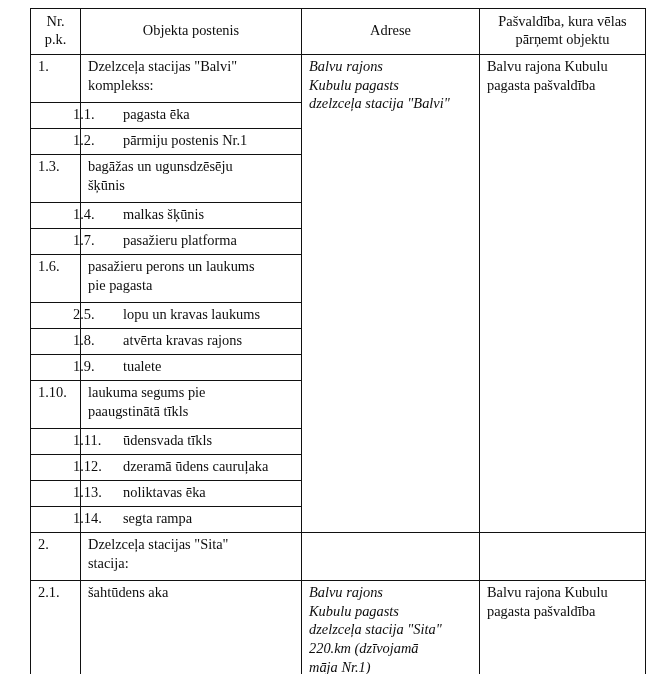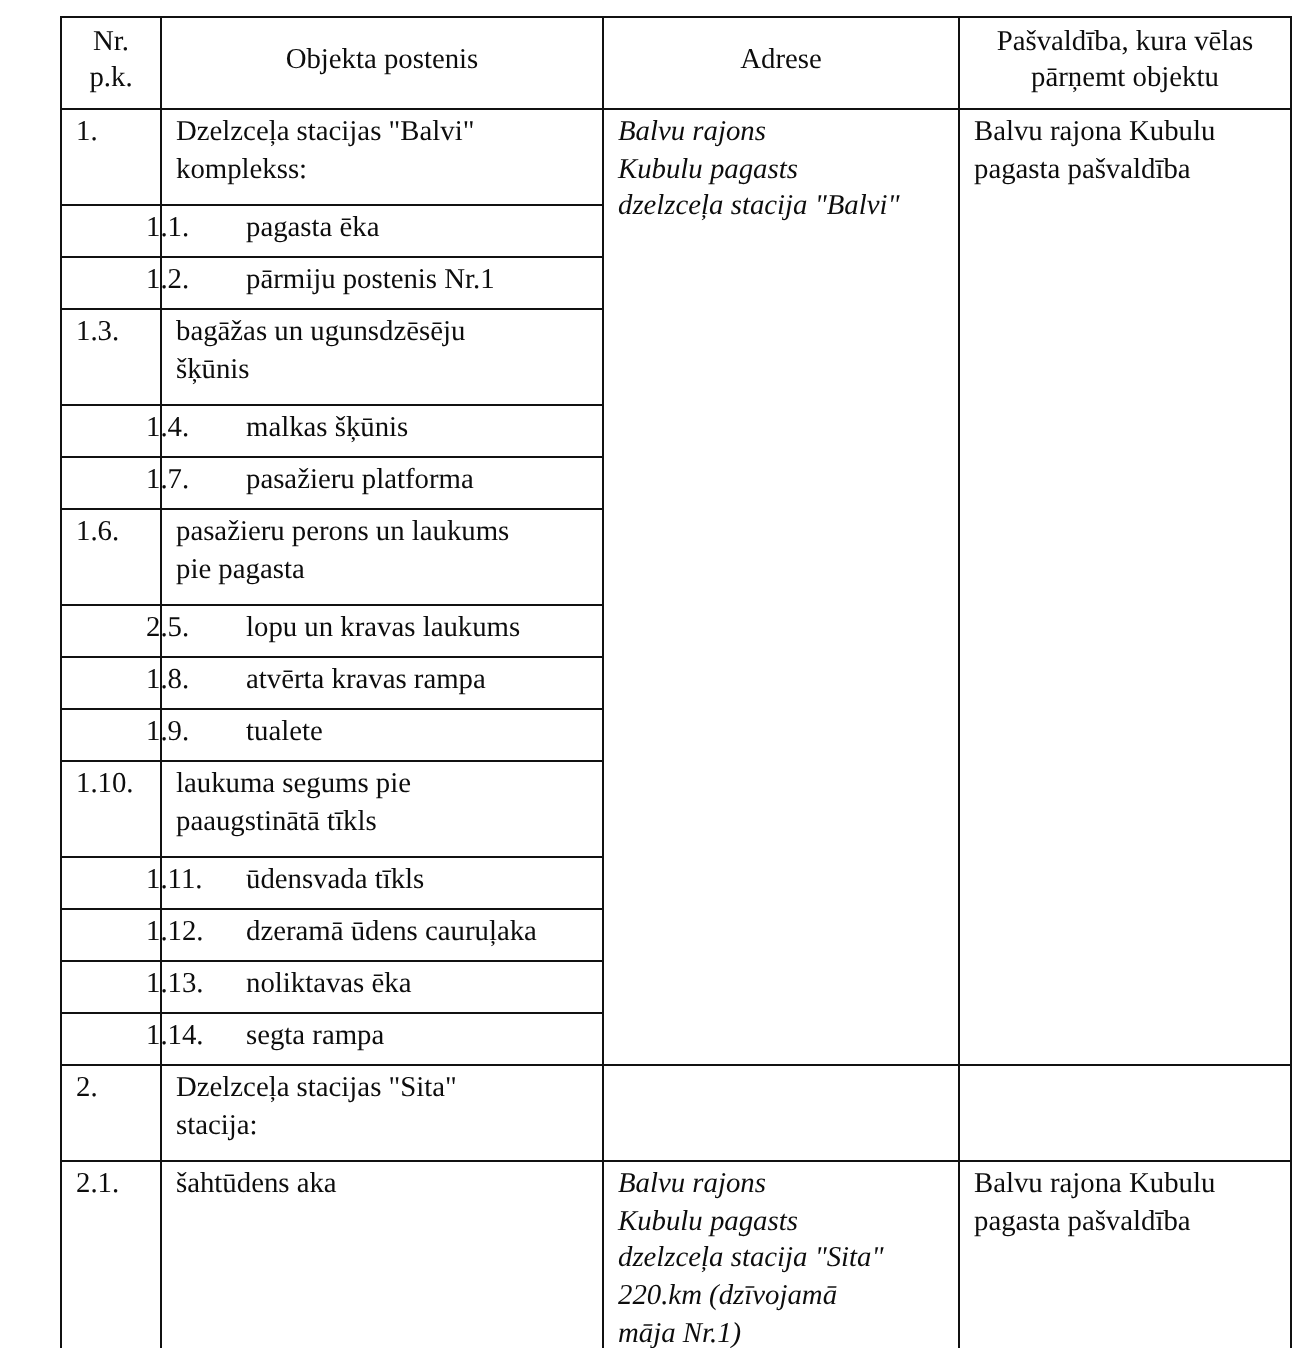--- a/index.html
+++ b/index.html
@@ -160,21 +160,21 @@
         </tr>
         <tr class="r-single">
           <td class="nr-cell">2.5.</td>
           <td class="name-cell">
             <span class="cell-line">lopu un kravas laukums</span>
           </td>
         </tr>
         <tr class="r-single">
           <td class="nr-cell">1.8.</td>
           <td class="name-cell">
-            <span class="cell-line">atvērta kravas rampa</span>
+            <span class="cell-line">atvērta kravas rajons</span>
           </td>
         </tr>
         <tr class="r-single">
           <td class="nr-cell">1.9.</td>
           <td class="name-cell">
             <span class="cell-line">tualete</span>
           </td>
         </tr>
         <tr class="r-double">
           <td class="nr-cell">1.10.</td>

